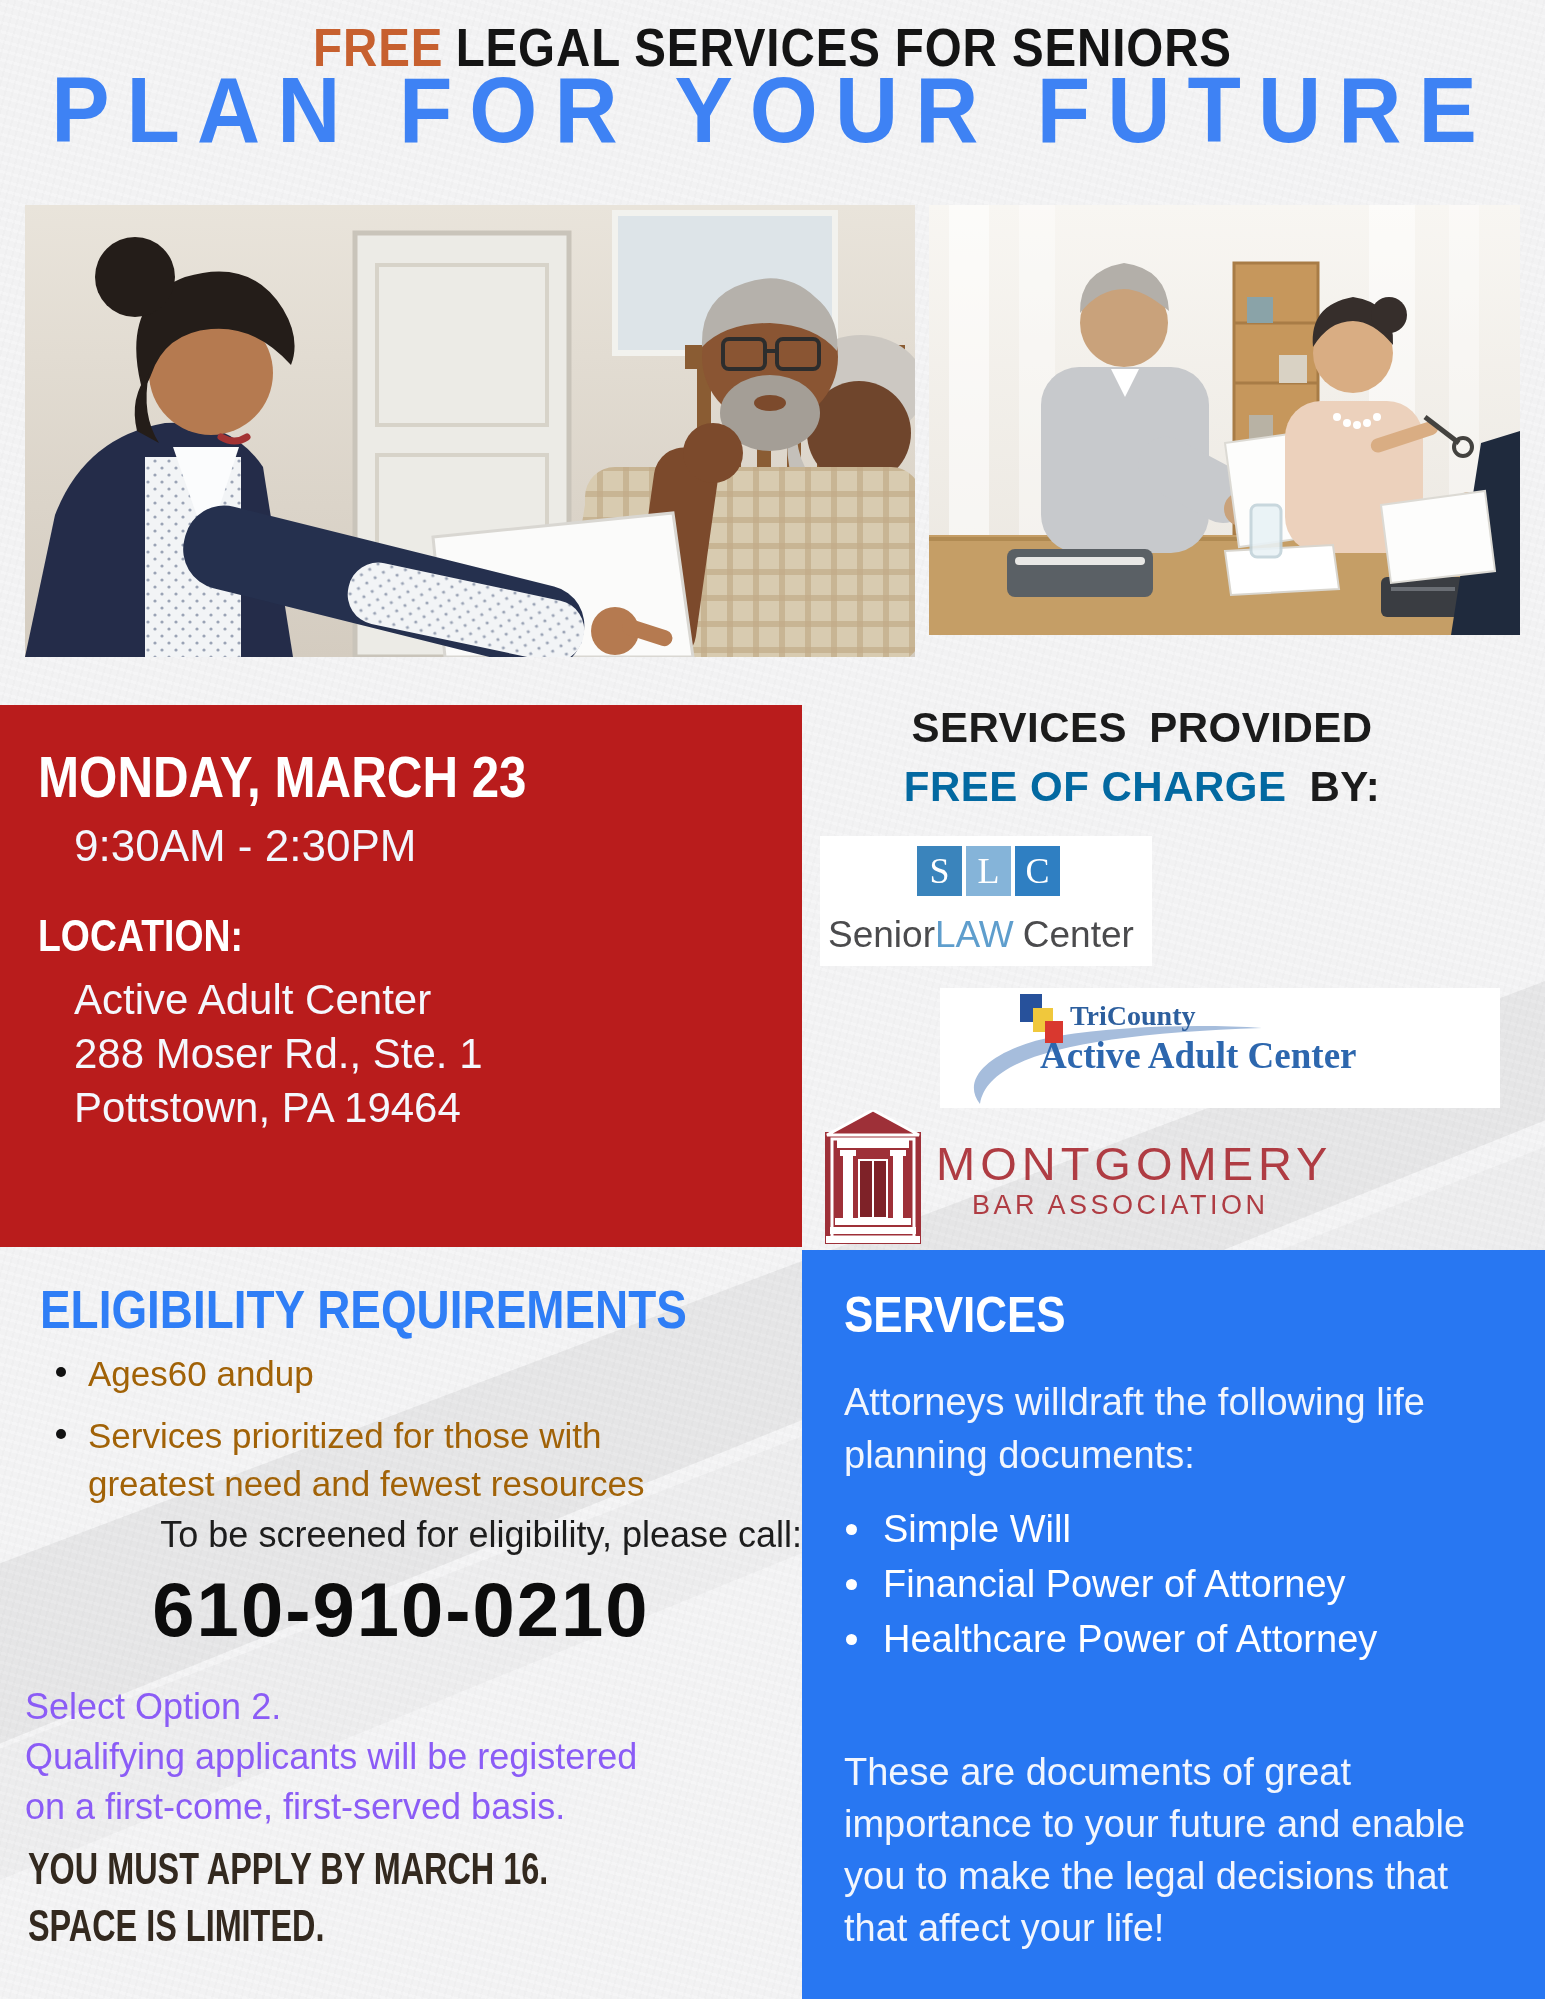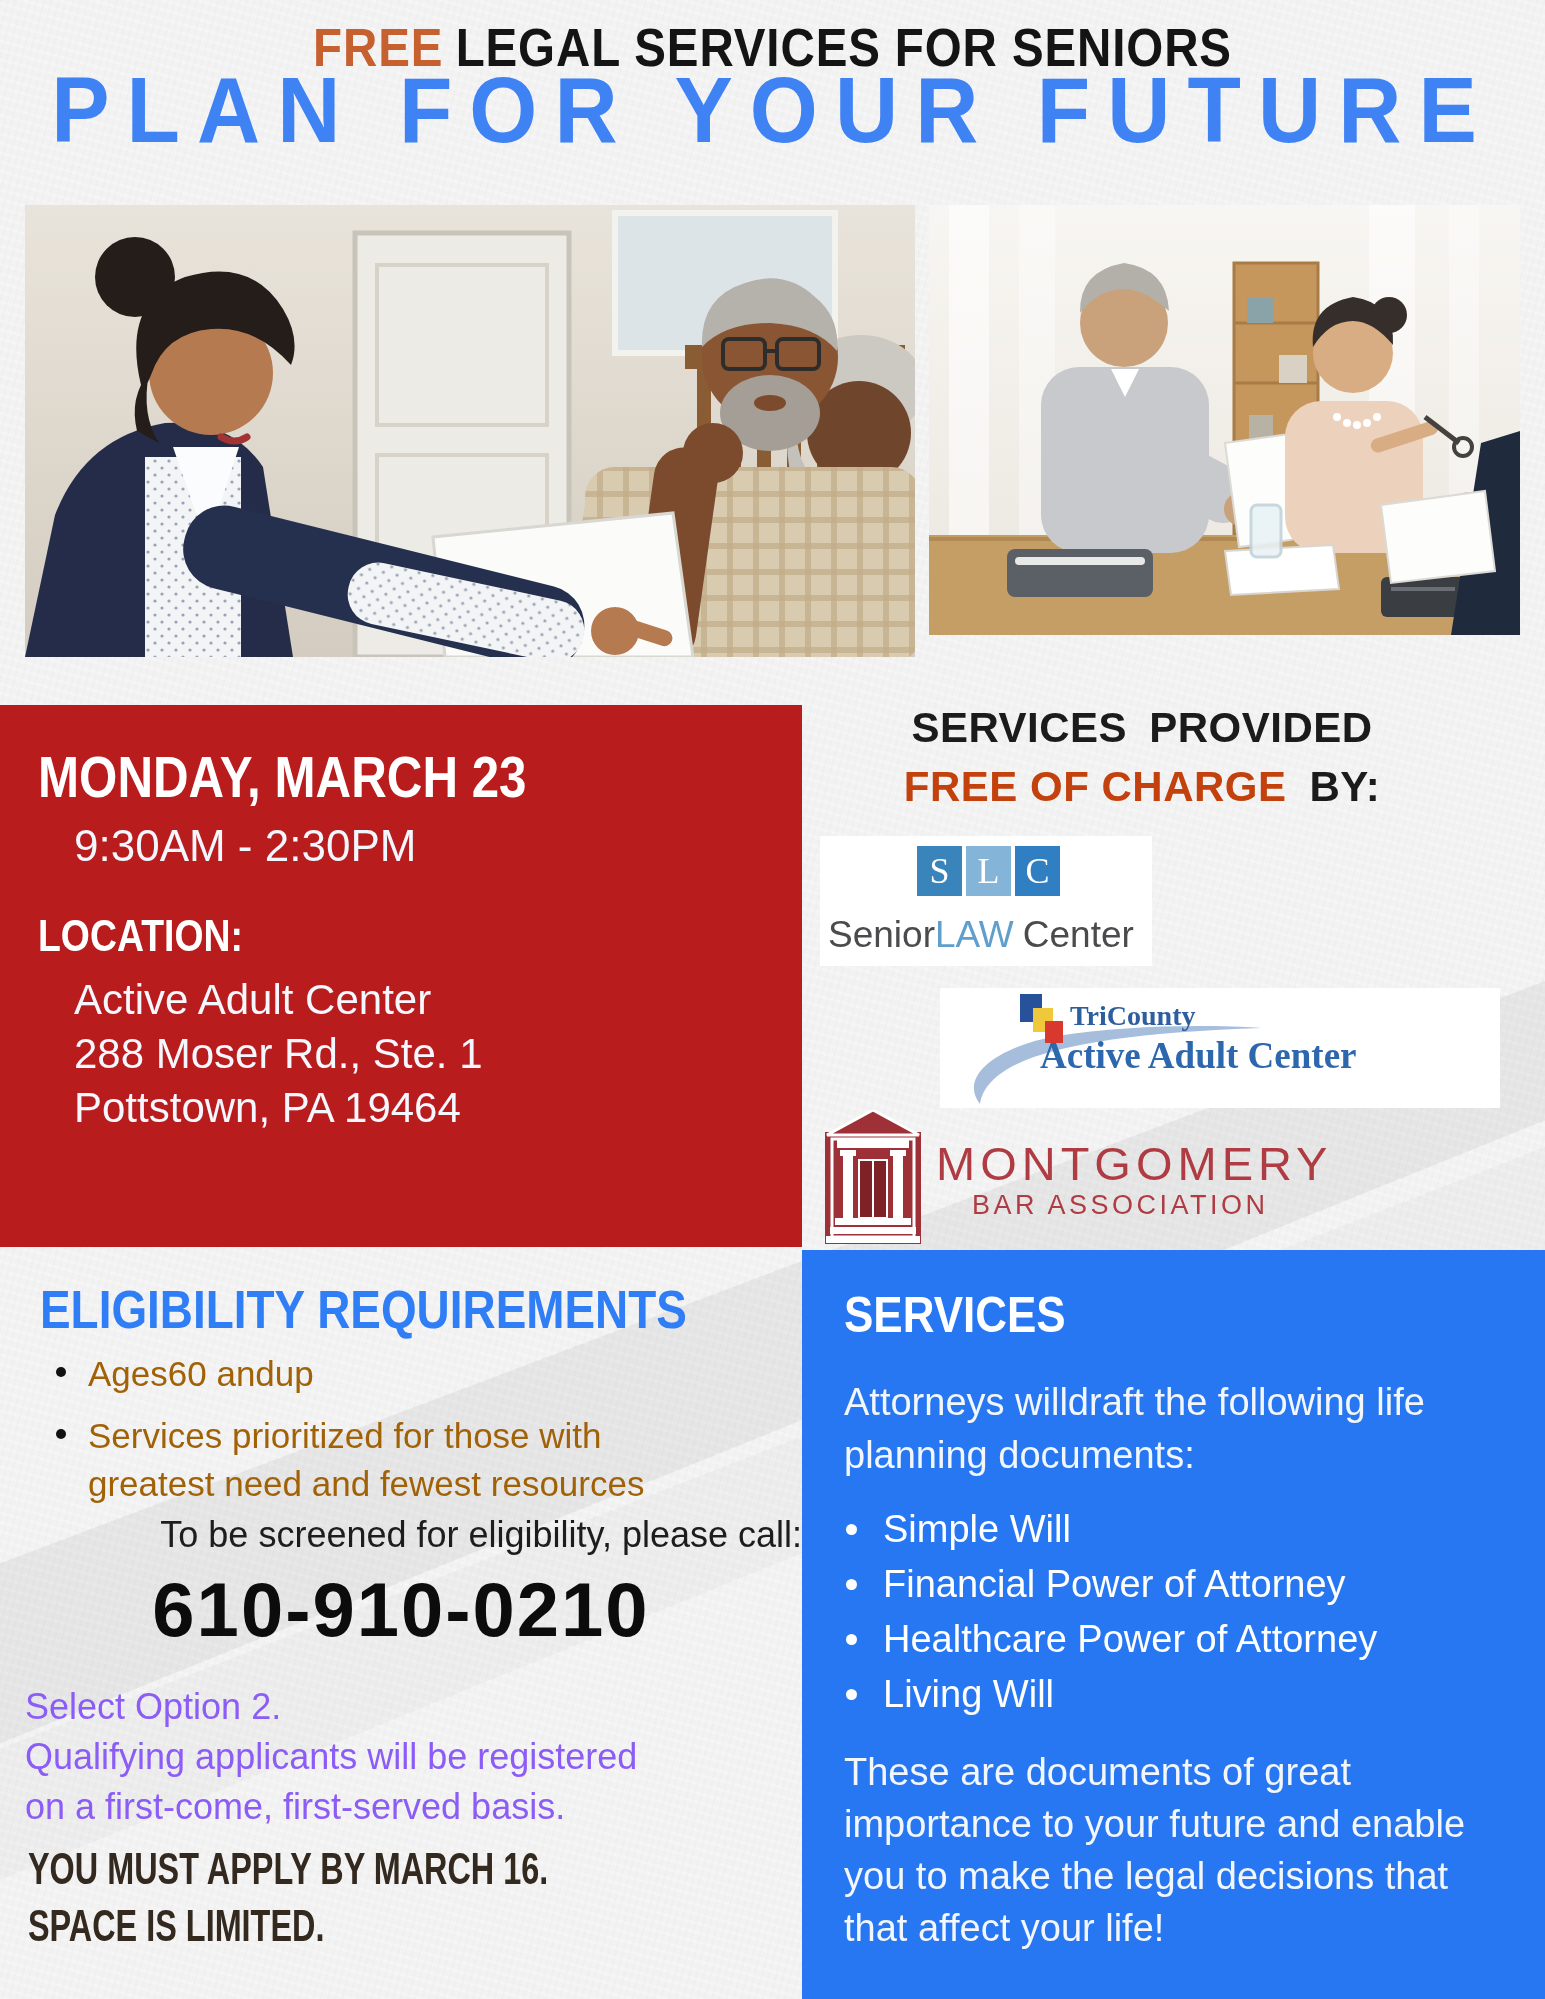--- a/index.html
+++ b/index.html
@@ -62,21 +62,21 @@
   }
   .addr{position:absolute;left:74px;top:268px;font-size:42px;line-height:54px;font-weight:400;color:#F4F7FD;}
   .addr span{display:block;}
   
   .provided{
     left:802px;top:704px;width:680px;text-align:center;z-index:2;color:#1B1B1B;
     font-weight:700;
   }
   .provided .l1{display:block;font-size:42px;word-spacing:10px;letter-spacing:.5px;}
   .provided .l2{display:block;margin-top:11px;font-size:42px;letter-spacing:.5px;}
-  .provided .l2 .hl{color:#c2410c;}
+  .provided .l2 .hl{color:#0369a1;}
   .provided .l2 .rest{margin-left:23px;}
   
   .slc{left:820px;top:836px;width:332px;height:130px;background:#fff;z-index:2;}
   .slc .sq{position:absolute;top:10px;width:45px;height:50px;text-align:center;line-height:50px;
     font-family:"Liberation Serif","DejaVu Serif",serif;font-size:36px;color:#fff;}
   .slc .sq1{left:97px;background:#3A84BC;}
   .slc .sq2{left:146px;background:#85B4D9;}
   .slc .sq3{left:195px;background:#2F7FC2;}
   .slc .name{position:absolute;left:8px;top:78px;font-size:37px;color:#4B4B4D;white-space:nowrap;}
   .slc .name .law{color:#5F9ECD;}
@@ -368,24 +368,20 @@
         <span>Simple Will</span>
       </div>
       <div class="sitem">
         <div class="dot"></div>
         <span>Financial Power of Attorney</span>
       </div>
       <div class="sitem">
         <div class="dot"></div>
         <span>Healthcare Power of Attorney</span>
       </div>
-      <div class="sitem">
-        <div class="dot"></div>
-        <span>Living Will</span>
-      </div>
     </div>
     <div class="svc-outro">
       <span>These are documents of great</span>
       <span>importance to your future and enable</span>
       <span>you to make the legal decisions that</span>
       <span>that affect your life!</span>
     </div>
   </div>
 
 </div>

